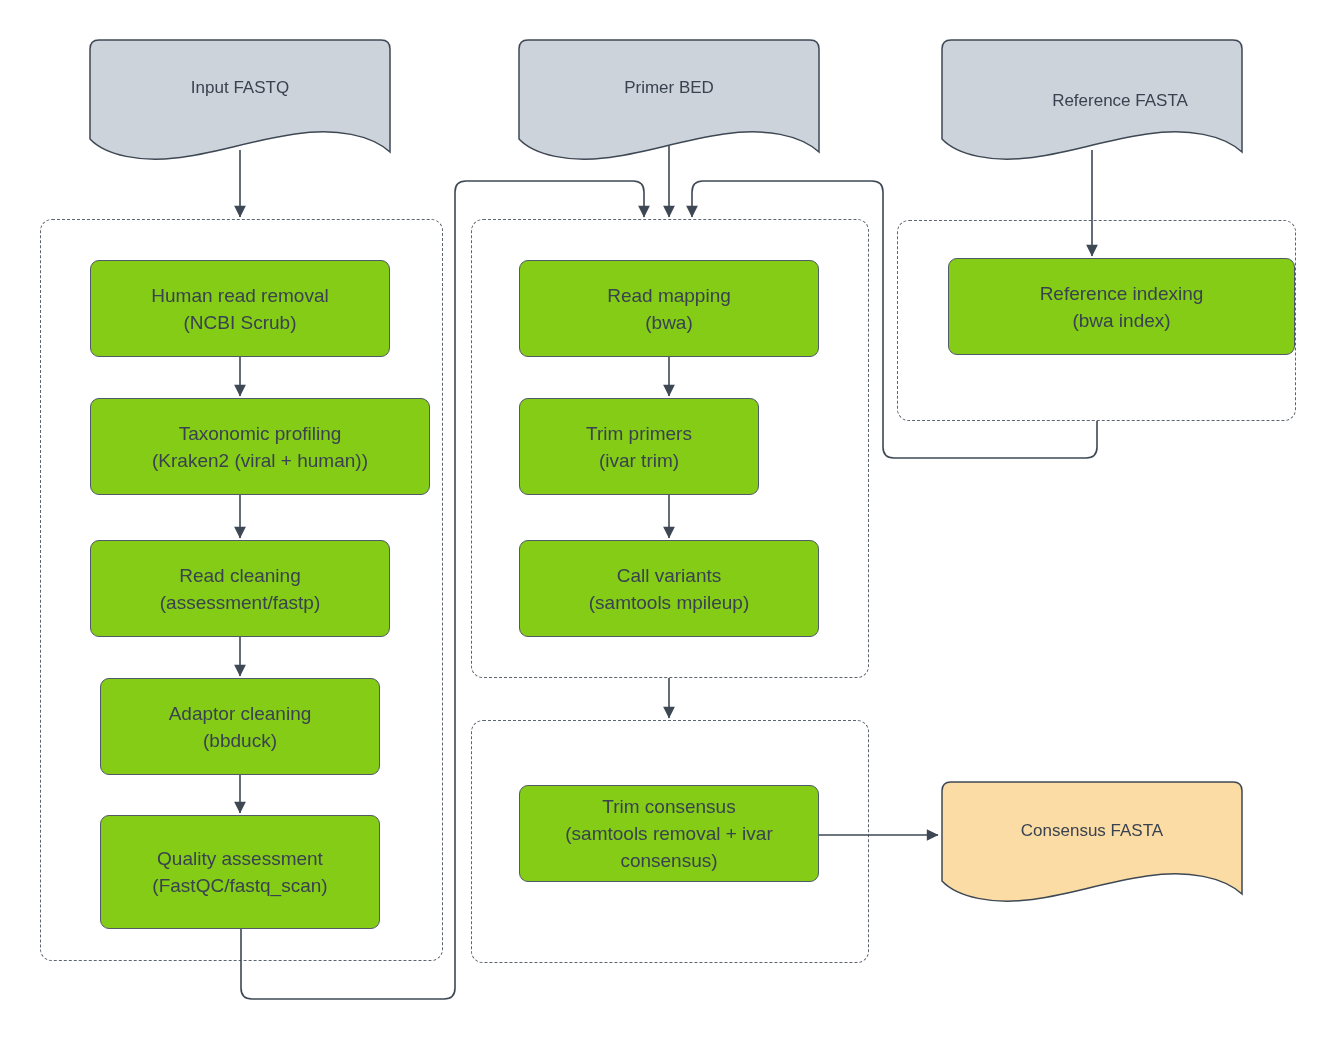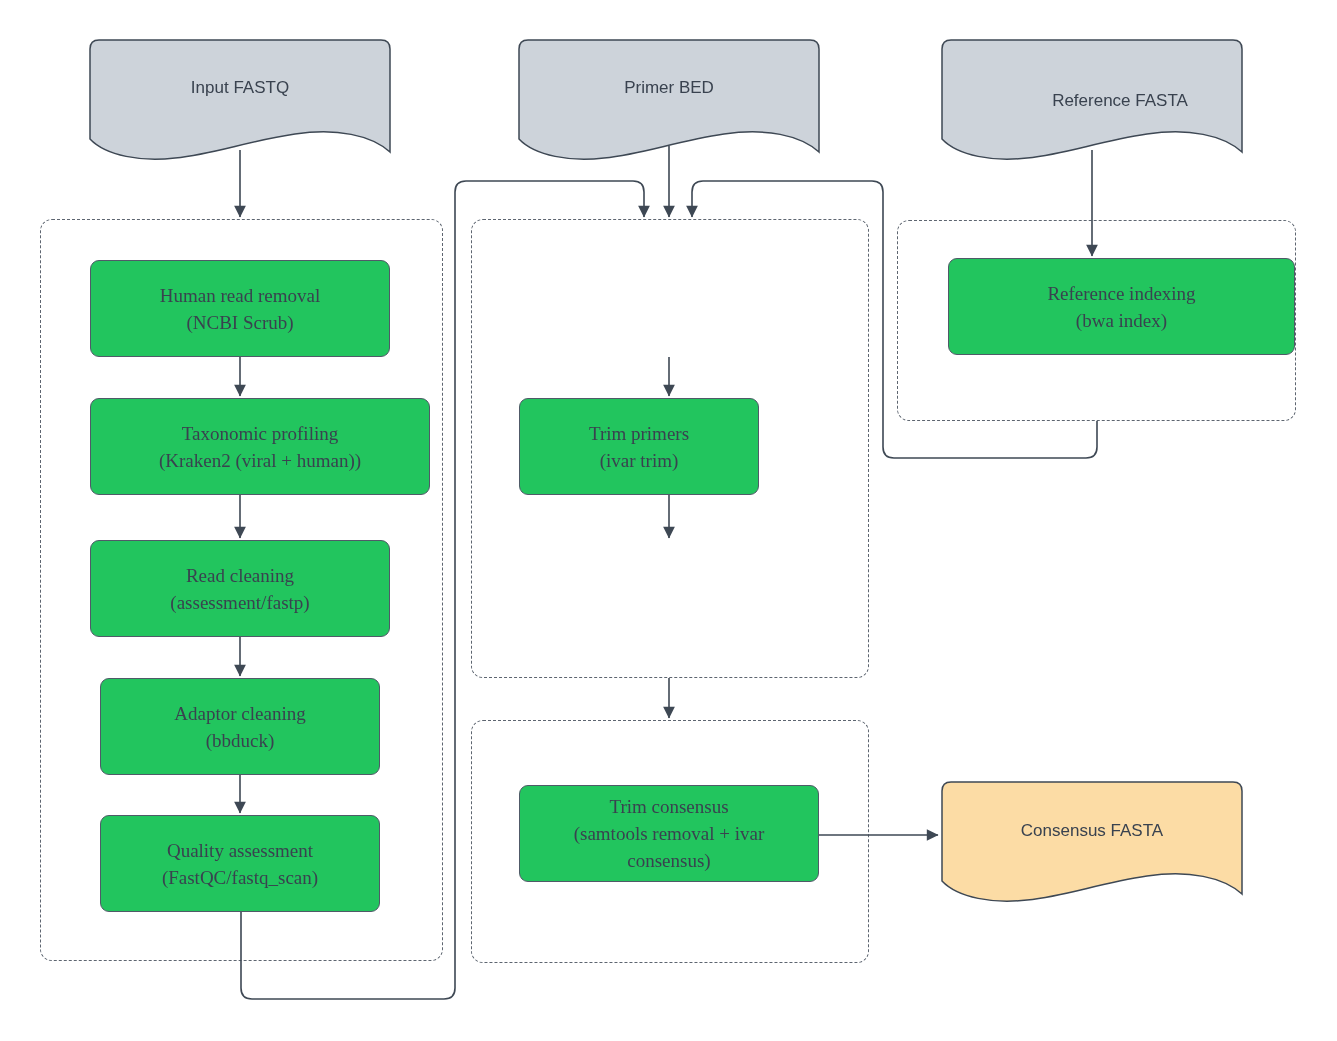--- a/index.html
+++ b/index.html
@@ -19,34 +19,33 @@
     box-sizing:border-box;
   }
   .wires{
     position:absolute;
     left:0;top:0;
     z-index:2;
     pointer-events:none;
   }
   .node{
     position:absolute;
-    background:#22c55e;
+    background:#84cc16;
     border:1.4px solid #505a68;
     border-radius:9px;
     display:flex;
     flex-direction:column;
     align-items:center;
     justify-content:center;
     text-align:center;
     font-size:19px;
     line-height:27px;
     z-index:3;
     box-sizing:border-box;
     padding:4px 20px;
-    font-family:Liberation Serif, serif;
   }
   .node span{display:inline;}
   .doc-label{
     position:absolute;
     display:flex;
     align-items:center;
     justify-content:center;
     text-align:center;
     font-size:17px;
     z-index:3;
@@ -108,28 +107,36 @@
     <span>(Kraken2 (viral + human))</span>
   </div>
   <div class="node" style="left:90px;top:540px;width:300px;height:97px">
     <span>Read cleaning</span>
     <span>(assessment/fastp)</span>
   </div>
   <div class="node" style="left:100px;top:678px;width:280px;height:97px">
     <span>Adaptor cleaning</span>
     <span>(bbduck)</span>
   </div>
-  <div class="node" style="left:100px;top:815px;width:280px;height:97px">
+  <div class="node" style="left:100px;top:815px;width:280px;height:114px">
     <span>Quality assessment</span>
     <span>(FastQC/fastq_scan)</span>
   </div>
 
+  <div class="node" style="left:519px;top:260px;width:300px;height:97px">
+    <span>Read mapping</span>
+    <span>(bwa)</span>
+  </div>
   <div class="node" style="left:519px;top:398px;width:240px;height:97px">
     <span>Trim primers</span>
     <span>(ivar trim)</span>
+  </div>
+  <div class="node" style="left:519px;top:540px;width:300px;height:97px">
+    <span>Call variants</span>
+    <span>(samtools mpileup)</span>
   </div>
 
   <div class="node" style="left:948px;top:258px;width:347px;height:97px">
     <span>Reference indexing</span>
     <span>(bwa index)</span>
   </div>
 
   <div class="node" style="left:519px;top:785px;width:300px;height:97px">
     <span>Trim consensus</span>
     <span>(samtools removal + ivar consensus)</span>

